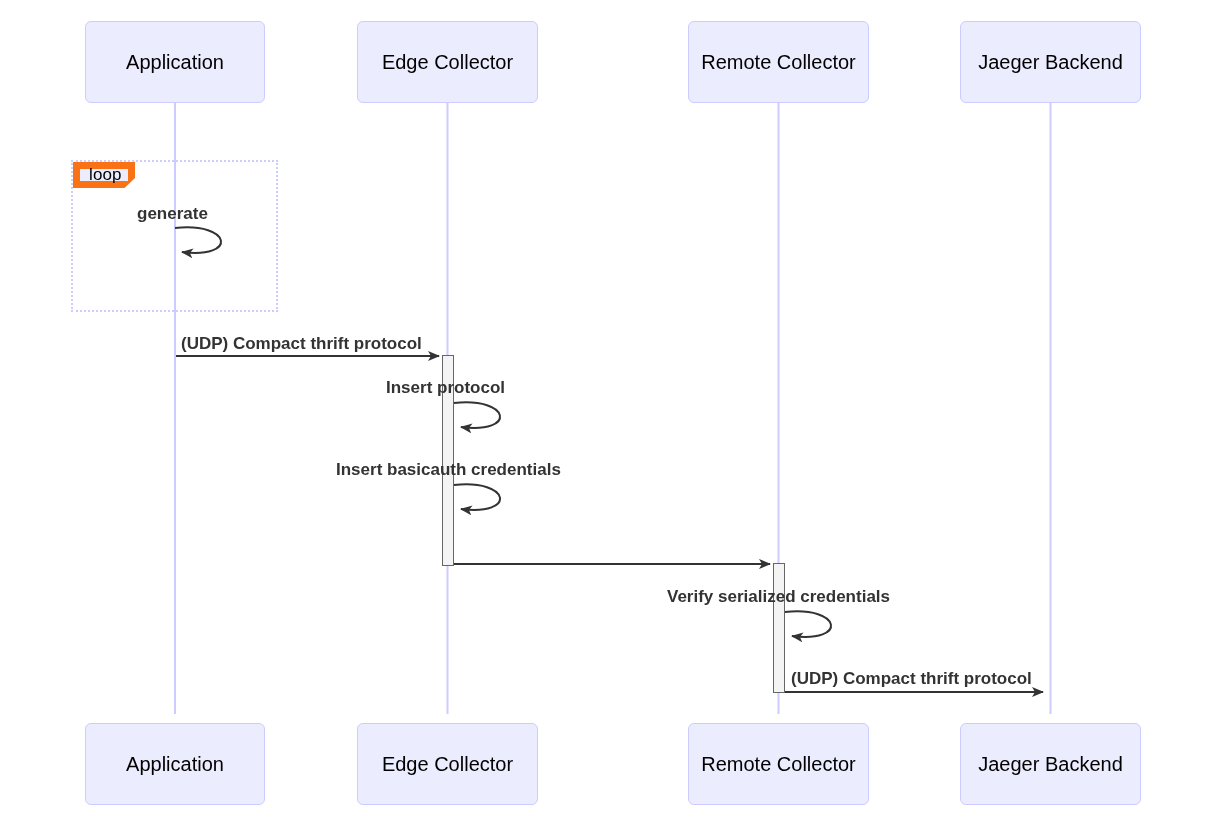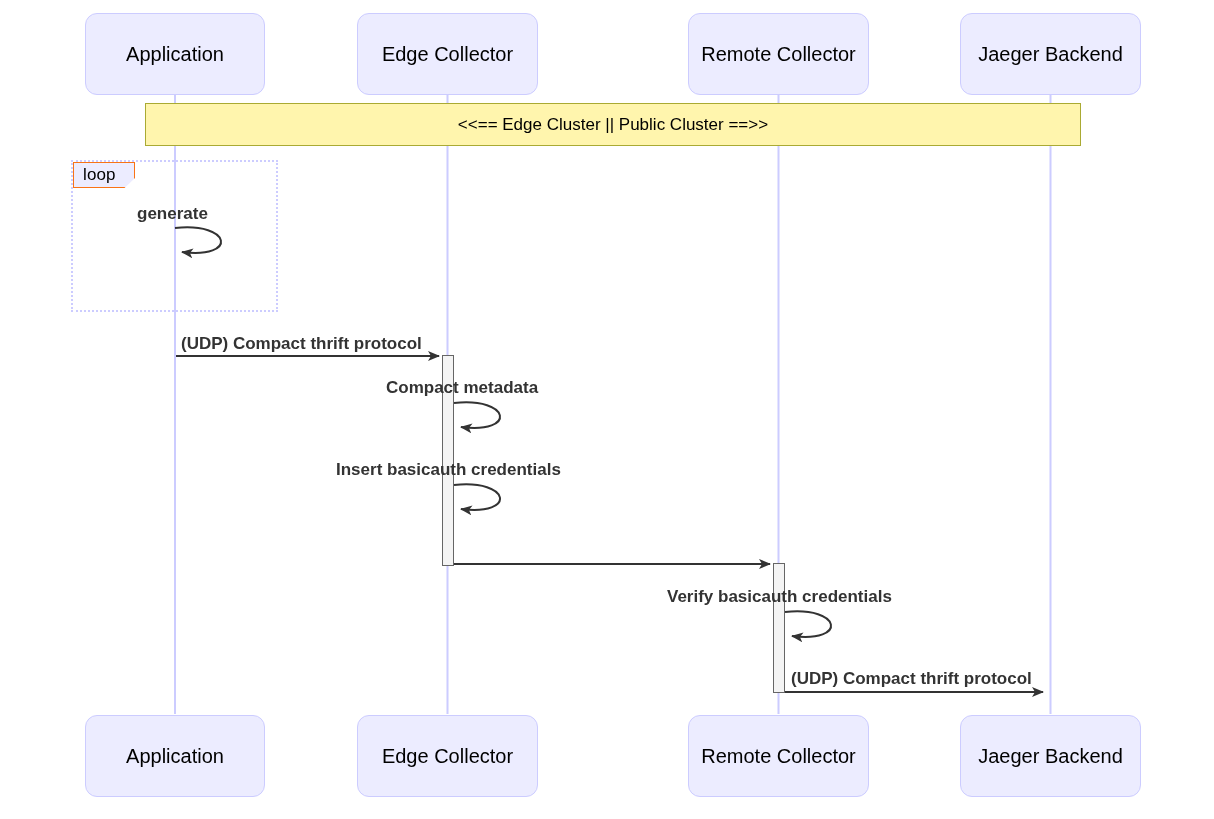--- a/index.html
+++ b/index.html
@@ -24,30 +24,31 @@
     top: 0;
     width: 1214px;
     height: 819px;
     overflow: visible;
   }
   .actor-box {
     position: absolute;
     box-sizing: border-box;
     background: #ECECFF;
     border: 1px solid #CCCCFF;
-    border-radius: 12px;
+    border-radius: 6px;
     display: flex;
     align-items: center;
     justify-content: center;
     color: #000000;
     font-size: 20px;
     font-family: "Liberation Sans", sans-serif;
     font-weight: 400;
     line-height: 1;
     white-space: nowrap;
+    margin-top: 8px;
   }
   .actor-label {
     pointer-events: none;
   }
   .note-box {
     position: absolute;
     box-sizing: border-box;
     background: #FFF5AD;
     border: 1px solid #AAAA33;
     display: flex;
@@ -61,21 +62,21 @@
   .loop-box {
     position: absolute;
     box-sizing: border-box;
     border: 2px dotted #CCCCFF;
     background: transparent;
   }
   .loop-tag {
     position: absolute;
     box-sizing: border-box;
     background: #ECECFF;
-    border: 1px solid #f97316;
+    border: 7px solid #f97316;
     color: #000000;
     font-size: 17px;
     font-family: "Liberation Sans", sans-serif;
     display: flex;
     align-items: center;
     padding-left: 9px;
     letter-spacing: 0.1px;
     -webkit-clip-path: polygon(0 0, 100% 0, 100% 62%, 83% 100%, 0 100%);
     clip-path: polygon(0 0, 100% 0, 100% 62%, 83% 100%, 0 100%);
   }
@@ -144,43 +145,40 @@
   </svg>
 
   <div class="activation" style="left:442px; top:355px; width:12px; height:211px;"></div>
   <div class="activation" style="left:773px; top:563px; width:12px; height:130px;"></div>
 
   <div class="loop-box" style="left:71px; top:160px; width:207px; height:152px;"></div>
   <div class="loop-tag" style="left:73px; top:162px; width:62px; height:26px;">
     <span>loop</span>
   </div>
 
-  <div class="note-box" style="left:145px; top:103px; width:936px; height:43px;">
-    <span>&lt;&lt;== Edge Cluster || Public Cluster ==&gt;&gt;</span>
-  </div>
 
   <div class="msg-label" style="left:137px; top:205px;">
     <span>generate</span>
   </div>
 
   <div class="msg-label" style="left:181px; top:335px;">
     <span>(UDP) Compact thrift protocol</span>
   </div>
 
   <div class="msg-label" style="left:386px; top:379px;">
-    <span>Compact metadata</span>
+    <span>Insert protocol</span>
   </div>
 
   <div class="msg-label" style="left:336px; top:461px;text-align:center;">
     <span>Insert basicauth credentials</span>
   </div>
 
 
   <div class="msg-label" style="left:667px; top:588px;">
-    <span>Verify basicauth credentials</span>
+    <span>Verify serialized credentials</span>
   </div>
 
   <div class="msg-label" style="left:791px; top:670px;">
     <span>(UDP) Compact thrift protocol</span>
   </div>
 
   <div class="actor-box" style="left:85px; top:13px; width:180px; height:82px;">
     <span class="actor-label">Application</span>
   </div>
   <div class="actor-box" style="left:357px; top:13px; width:181px; height:82px;">

